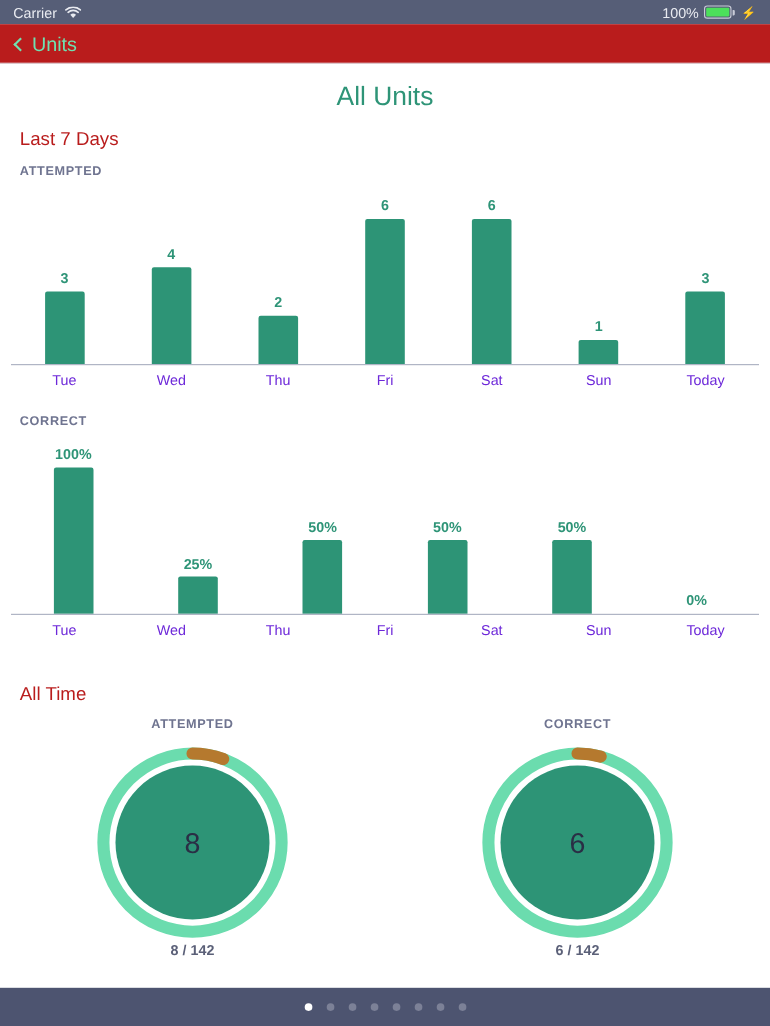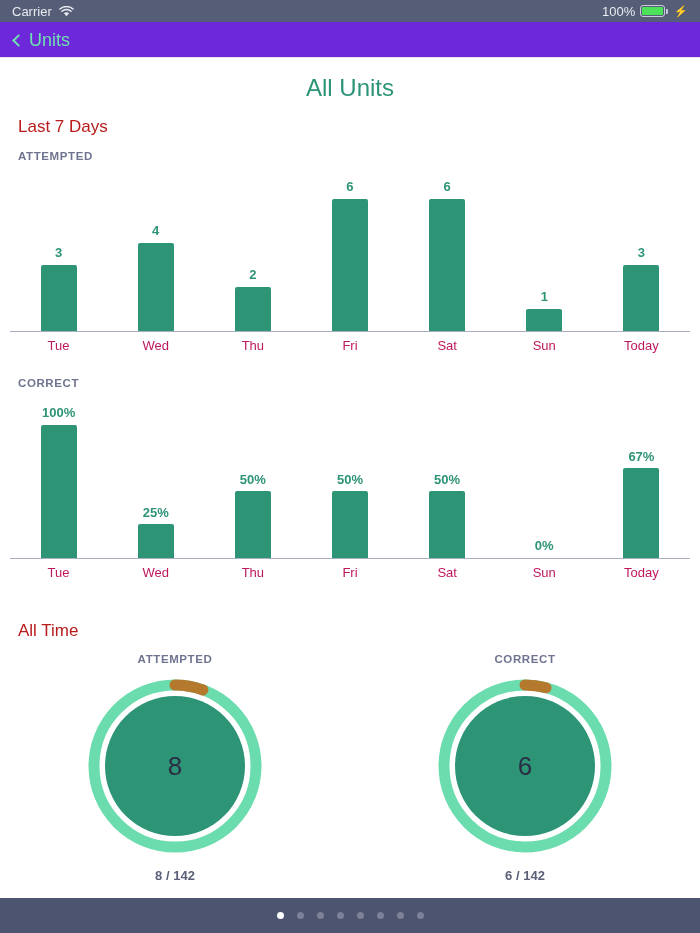--- a/index.html
+++ b/index.html
@@ -27,21 +27,21 @@
     width: 25px; height: 12px; border: 1px solid #C9CCD8; border-radius: 3px;
     padding: 1px; display: flex;
   }
   .batt-fill { background: #4CE05B; border-radius: 1px; height: 100%; }
   .batt-cap { width: 2px; height: 5px; background: #C9CCD8; border-radius: 0 1px 1px 0; }
   .bolt { font-size: 11px; color: #F0F1F5; margin-left:1px; }
 
   
   .navbar {
     position: absolute; top: 22px; left: 0; width: 700px; height: 36px;
-    background: #6d28d9; display: flex; align-items: center; padding: 0 14px;
+    background: #b91c1c; display: flex; align-items: center; padding: 0 14px;
   }
   .back-btn { display: flex; align-items: center; gap: 4px; cursor: pointer; }
   .chev {
     width: 9px; height: 9px; border-left: 2.6px solid #6FE0B0;
     border-bottom: 2.6px solid #6FE0B0; transform: rotate(45deg); margin-right: 2px;
   }
   .back-label { color: #6FE0B0; font-size: 18px; }
   .nav-title {
     position: absolute; left: 0; right: 0; text-align: center;
     color: #B9BECD; font-size: 17px; pointer-events: none;
@@ -74,33 +74,33 @@
   .col { flex: 1 1 0; position: relative; }
   .bar {
     position: absolute; bottom: 1.5px; left: 50%; transform: translateX(-50%);
     width: 36px; background: #2D9476; border-radius: 2px 2px 0 0;
   }
   .bar-val {
     position: absolute; left: 50%; transform: translateX(-50%);
     color: #2E9477; font-size: 13px; font-weight: bold; white-space: nowrap;
   }
   .xlabels { position: absolute; left: 0; right: 0; display: flex; }
-  .xlab { flex: 1 1 0; text-align: center; color: #be185d; font-size: 13px; }
+  .xlab { flex: 1 1 0; text-align: center; color: #6d28d9; font-size: 13px; }
 
   
   .donut-row { position: absolute; left: 0; width: 700px; display: flex; }
   .donut-cell { flex: 1 1 0; display: flex; flex-direction: column; align-items: center; }
   .donut-cap { color: #6F7490; font-size: 11.5px; letter-spacing: .6px; font-weight: bold; }
   .donut-wrap { position: relative; width: 180px; height: 180px; margin-top: 11px; }
   .donut-svg { position: absolute; inset: 0; }
   .donut-center {
     position: absolute; inset: 0; display: flex; align-items: center; justify-content: center;
     color: #2A2E45; font-size: 26px;
   }
-  .donut-foot { margin-top: 12px; color: #5B6078; font-size: 13px; font-weight: bold; }
+  .donut-foot { color: #5B6078; font-size: 13px; font-weight: bold; }
 
   
   .dotbar {
     position: absolute; left: 0; bottom: 0; width: 700px; height: 35px;
     background: #4D5470; display: flex; align-items: center; justify-content: center; gap: 13px;
   }
   .dot { width: 7px; height: 7px; border-radius: 50%; background: #7C8197; }
   .dot.active { background: #FFFFFF; }
 </style>
 </head>
@@ -206,24 +206,20 @@
           <div class="col">
             <div class="bar" style="height: 66.5px; background: rgb(45, 148, 118);"></div>
             <div class="bar-val" style="bottom: 72.5px; color: rgb(46, 148, 119);">50%</div>
           </div>
           <div class="col">
             <div class="bar" style="height: 66.5px; background: rgb(45, 148, 118);"></div>
             <div class="bar-val" style="bottom: 72.5px; color: rgb(46, 148, 119);">50%</div>
           </div>
           <div class="col">
             <div class="bar-val" style="bottom: 6px; color: rgb(46, 148, 119);">0%</div>
-          </div>
-          <div class="col">
-            <div class="bar" style="height: 89.11px; background: rgb(45, 148, 118);"></div>
-            <div class="bar-val" style="bottom: 95.11px; color: rgb(46, 148, 119);">67%</div>
           </div>
         </div>
       <div class="axis"></div>
     </div>
     <div class="xlabels" style="top:165px">
         <div class="xlab">Tue</div>
         <div class="xlab">Wed</div>
         <div class="xlab">Thu</div>
         <div class="xlab">Fri</div>
         <div class="xlab">Sat</div>

